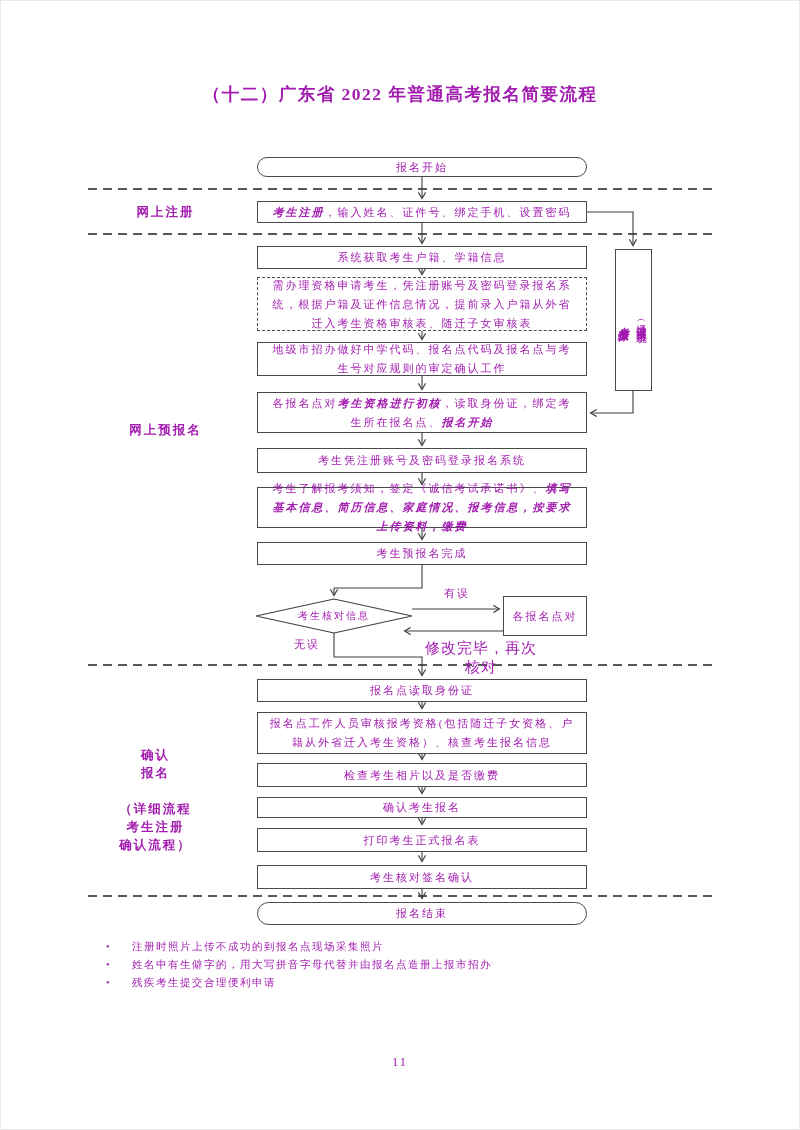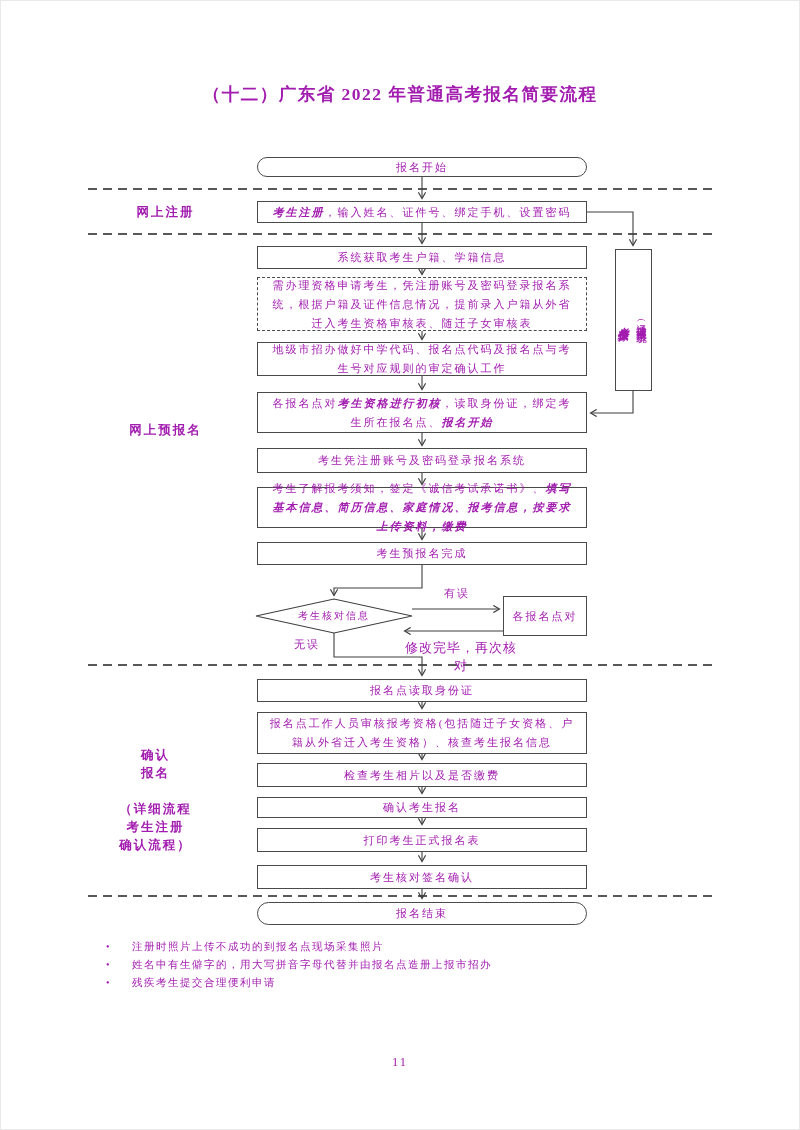--- a/index.html
+++ b/index.html
@@ -133,21 +133,21 @@
   <div class="node" style="left:257px;top:487px;width:330px;height:41px;">
     <span><span>考生了解报考须知，签定《诚信考试承诺书》、</span><span class="b">填写基本信息、简历信息、家庭情况、报考信息，按要求上传资料，缴费</span></span>
   </div>
 
   <div class="node" style="left:257px;top:542px;width:330px;height:23px;">考生预报名完成</div>
 
   <div class="decision-text" style="left:264px;top:601px;width:140px;height:30px;">考生核对信息</div>
 
   <div class="freefloat" style="left:427px;top:586px;width:60px;">有误</div>
   <div class="freefloat" style="left:282px;top:637px;width:50px;">无误</div>
-  <div class="freefloat" style="left:400px;top:639px;width:122px;font-size:13px;letter-spacing:1px;">修改完毕，再次核对</div>
+  <div class="freefloat" style="left:420px;top:639px;width:122px;font-size:15px;letter-spacing:1px;">修改完毕，再次核对</div>
 
   <div class="node" style="left:503px;top:596px;width:84px;height:40px;padding:0 4px;">各报名点对</div>
 
   <div class="camera" style="left:615px;top:249px;width:37px;height:142px;">
     <span>（通过微信或报名系统）</span>
     <span class="b">考生摄像</span>
   </div>
 
   <div class="node" style="left:257px;top:679px;width:330px;height:23px;">报名点读取身份证</div>
   <div class="node" style="left:257px;top:712px;width:330px;height:42px;">报名点工作人员审核报考资格(包括随迁子女资格、户籍从外省迁入考生资格）、核查考生报名信息</div>

